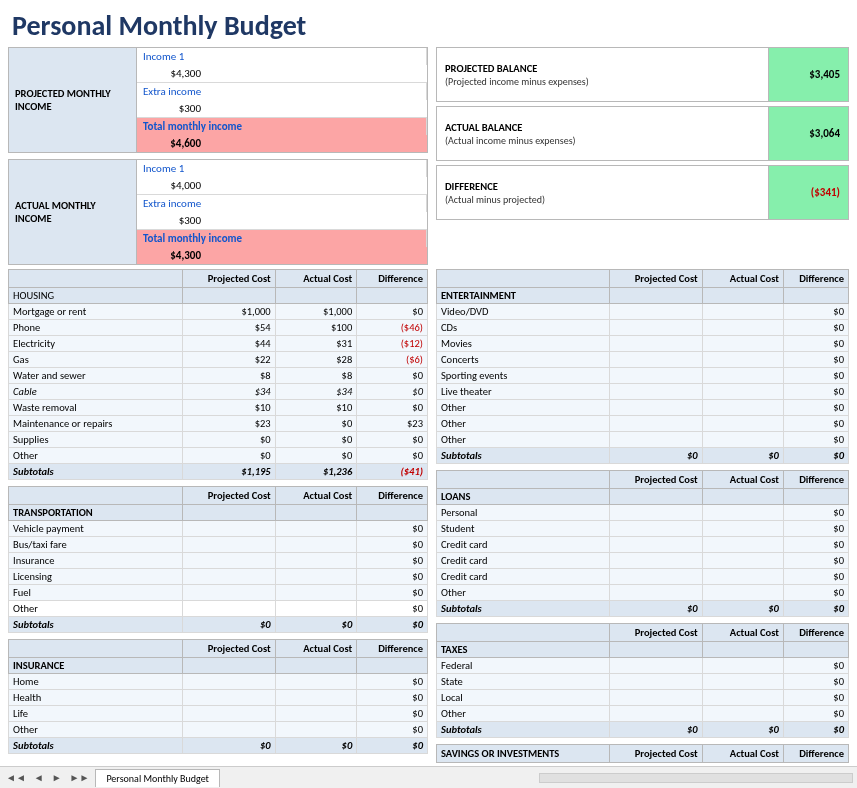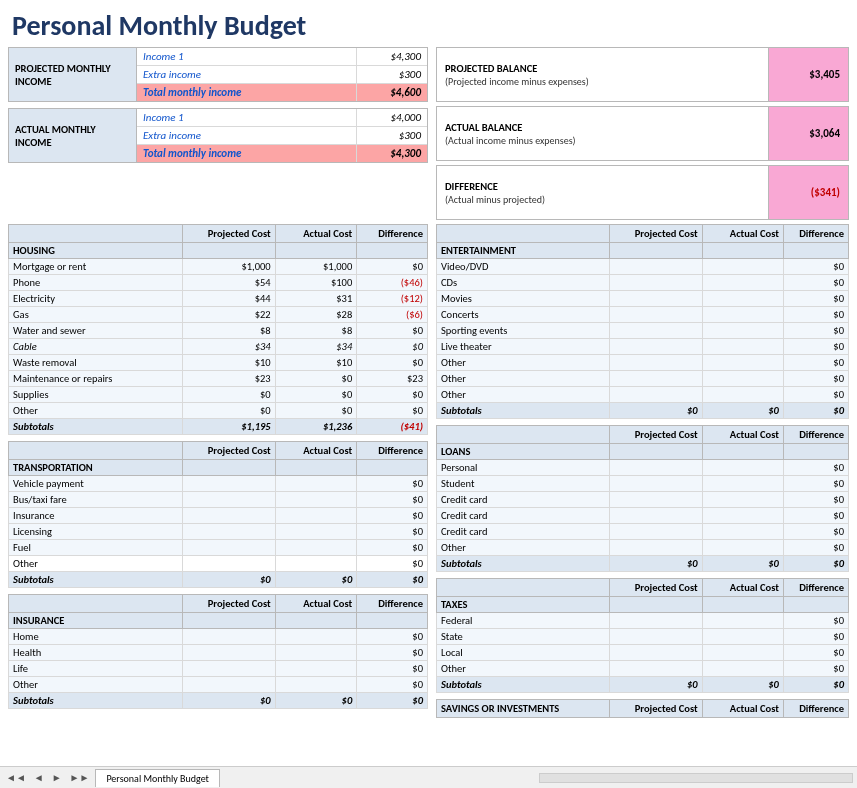--- a/index.html
+++ b/index.html
@@ -54,23 +54,22 @@
       align-items: center;
       border-right: 1px solid #b8b8b8;
     }
     .income-rows {
       flex: 1;
       display: flex;
       flex-direction: column;
     }
     .income-row {
       display: flex;
-      flex-direction: row;
+      flex-direction: column;
       border-bottom: 1px solid #d9d9d9;
-      font-style: italic;
     }
     .income-row:last-child { border-bottom: none; }
     .income-row.total-row {
       background: #fca5a5;
     }
     .income-row-name {
       flex: 1;
       padding: 2px 6px;
       border-right: 1px solid #d9d9d9;
       color: #1155cc;
@@ -105,21 +104,21 @@
       padding: 4px 8px;
       font-size: 10.5px;
     }
     .balance-label strong { display: block; font-weight: bold; }
     .balance-label span { font-size: 10px; color: #333; }
     .balance-value {
       width: 80px;
       text-align: right;
       padding: 20px 8px;
       font-weight: bold;
-      background: #f9a8d4;
+      background: #86efac;
       border-left: 1px solid #b8b8b8;
       align-self: stretch;
       display: flex;
       align-items: center;
       justify-content: flex-end;
       white-space: nowrap;
     }
     .balance-value.negative { color: #c00000; }
 
     
@@ -289,21 +288,21 @@
         <thead>
           <tr>
             <th style="width:160px"></th>
             <th class="num" style="width:85px">Projected Cost</th>
             <th class="num" style="width:75px">Actual Cost</th>
             <th class="num" style="width:65px">Difference</th>
           </tr>
         </thead>
         <tbody id="housing-tbody">
             <tr>
-    <td style="font-weight:bold;background:#dce6f1;border:1px solid #b8b8b8;">HOUSING</td>
+    <td style="font-weight:normal;background:#dce6f1;border:1px solid #b8b8b8;">HOUSING</td>
     <td style="background:#dce6f1;border:1px solid #b8b8b8;"></td>
     <td style="background:#dce6f1;border:1px solid #b8b8b8;"></td>
     <td style="background:#dce6f1;border:1px solid #b8b8b8;"></td>
   </tr>
             <tr>
       <td>Mortgage or rent</td>
       <td class="num">$1,000</td>
       <td class="num">$1,000</td>
       <td class="num">$0</td>
     </tr>

